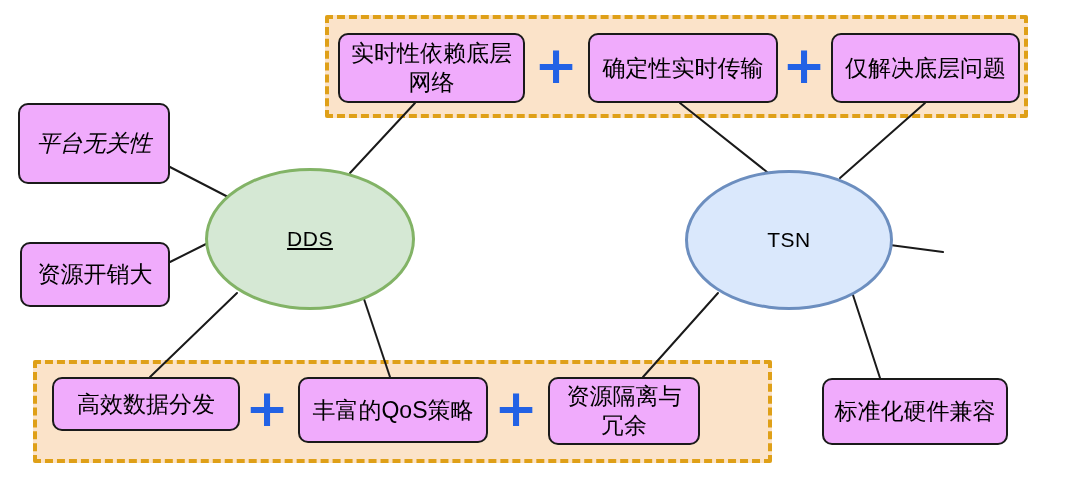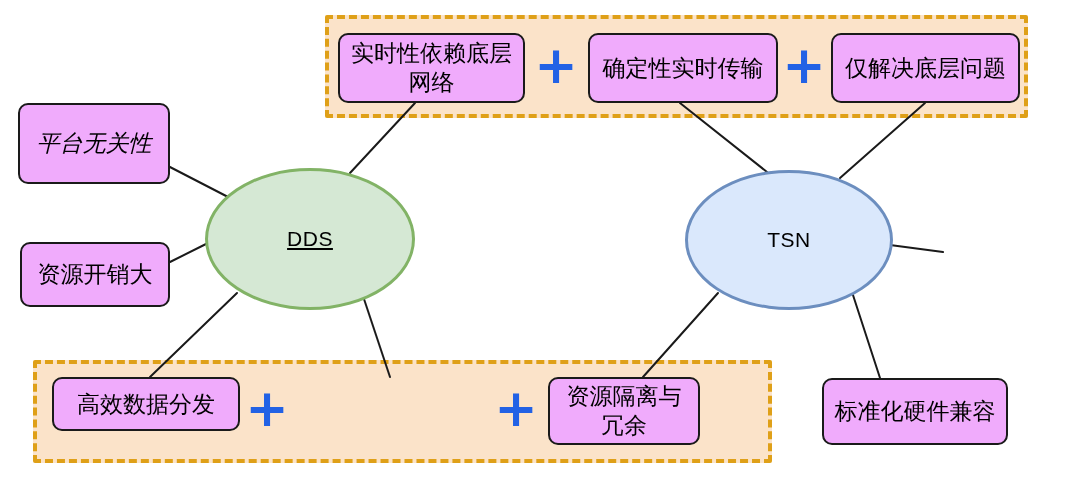--- a/index.html
+++ b/index.html
@@ -56,20 +56,21 @@
     <span>TSN</span>
   </div>
 
   <div class="wbox" style="left:338px;top:33px;width:187px;height:70px;">实时性依赖底层网络</div>
   <div class="wbox" style="left:588px;top:33px;width:190px;height:70px;">确定性实时传输</div>
   <div class="wbox" style="left:831px;top:33px;width:189px;height:70px;">仅解决底层问题</div>
   <div class="plus" style="left:556px;top:67px;">+</div>
   <div class="plus" style="left:804px;top:67px;">+</div>
 
   <div class="wbox" style="left:52px;top:377px;width:188px;height:54px;">高效数据分发</div>
+  <div class="wbox" style="left:298px;top:377px;width:190px;height:66px;">丰富的QoS策略</div>
   <div class="wbox" style="left:548px;top:377px;width:152px;height:68px;">资源隔离与冗余</div>
   <div class="plus" style="left:267px;top:410px;">+</div>
   <div class="plus" style="left:516px;top:410px;">+</div>
 
   <div class="wbox" style="left:18px;top:103px;width:152px;height:81px;font-style:italic;">平台无关性</div>
   <div class="wbox" style="left:20px;top:242px;width:150px;height:65px;">资源开销大</div>
   <div class="wbox" style="left:822px;top:378px;width:186px;height:67px;">标准化硬件兼容</div>
 
 </div>
 

